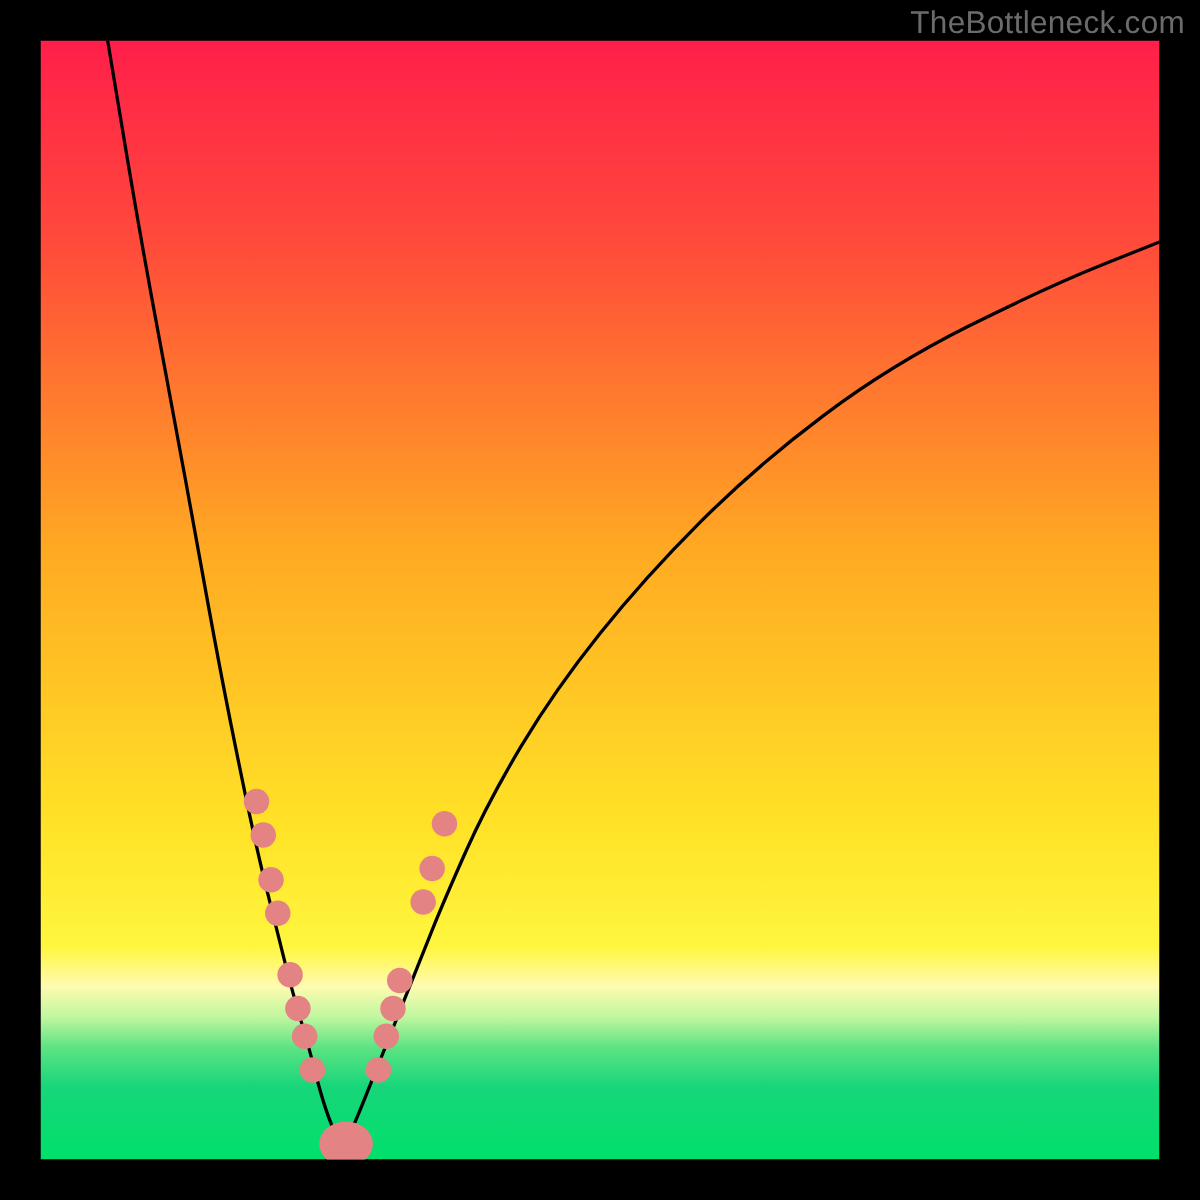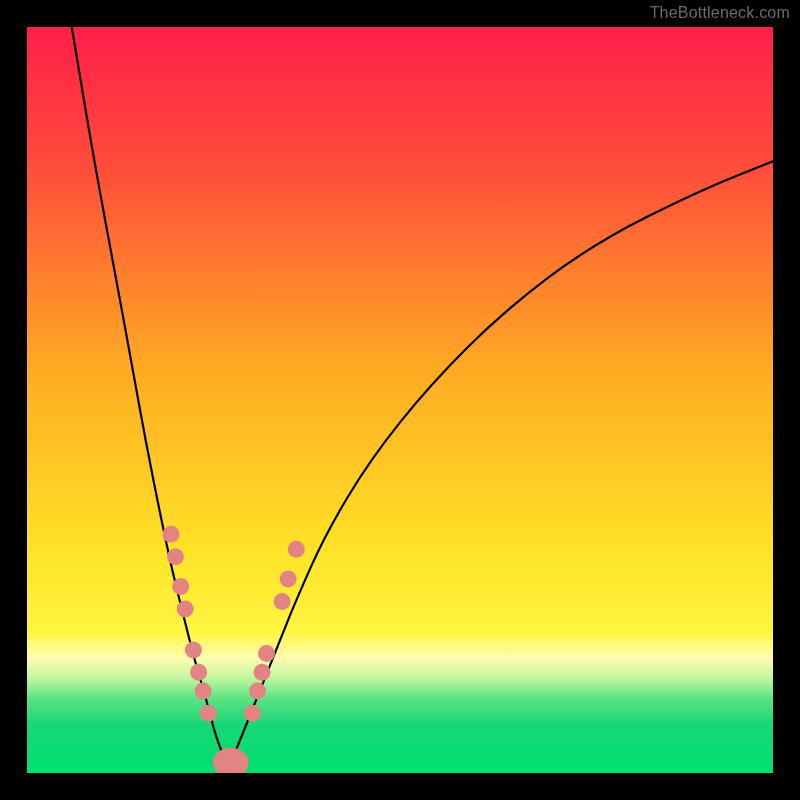--- a/index.html
+++ b/index.html
@@ -15,21 +15,21 @@
     position: relative;
     width: 800px;
     height: 800px;
     background: #000;
   }
   .watermark {
     position: absolute;
     top: 4px;
     right: 10px;
     color: #6b6b6b;
-    font-size: 16px;
+    font-size: 21px;
     font-weight: 500;
     letter-spacing: 0.2px;
     z-index: 20;
     user-select: none;
   }
   svg.plot {
     position: absolute;
     left: 27px;
     top: 27px;
     width: 746px;

